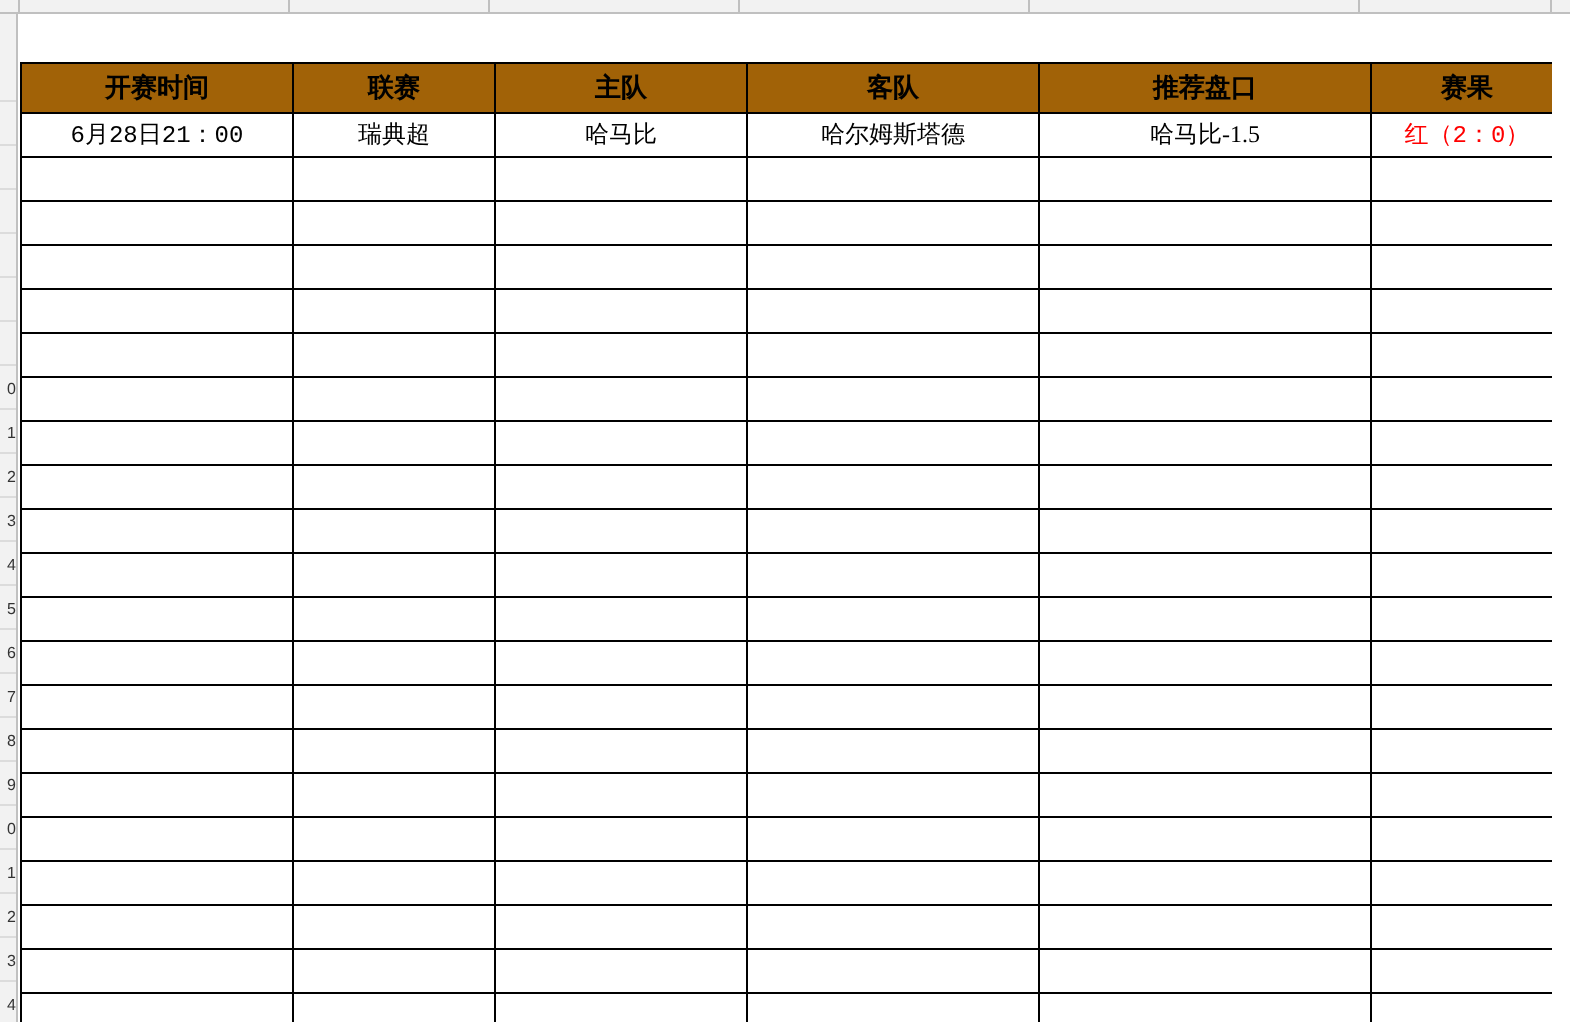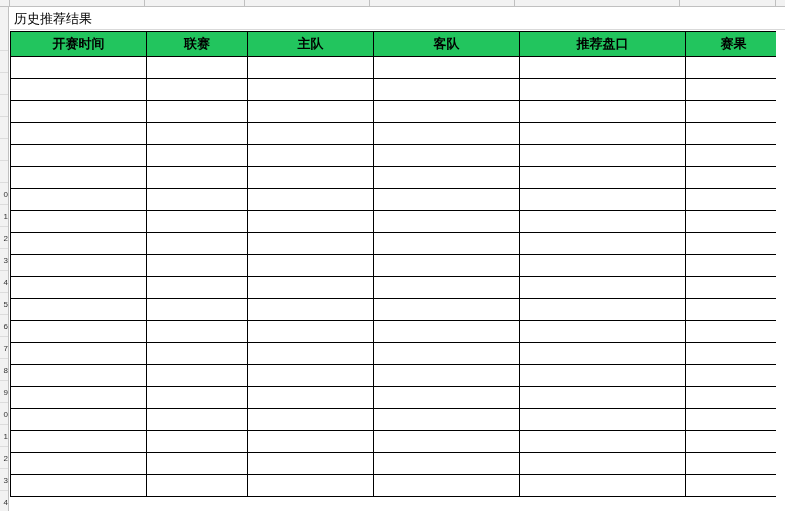--- a/index.html
+++ b/index.html
@@ -104,21 +104,21 @@
     height: 21px;
     padding: 0;
     text-align: center;
     vertical-align: middle;
     font-weight: normal;
     font-size: 12px;
     overflow: hidden;
     white-space: nowrap;
   }
   table.grid thead th {
-    background: #22c55e;
+    background: #a16207;
     font-weight: bold;
     font-size: 13px;
     height: 24px;
   }
   .c0 { width: 135px; }
   .c1 { width: 100px; }
   .c2 { width: 125px; }
   .c3 { width: 145px; }
   .c4 { width: 165px; font-family: Liberation Serif, serif; }
   .c5 { width: 95px; font-family: Liberation Mono, monospace; }
@@ -171,36 +171,41 @@
     <div class="rnum" style="top: 375px;">9</div>
     <div class="rnum" style="top: 397px;">0</div>
     <div class="rnum" style="top: 419px;">1</div>
     <div class="rnum" style="top: 441px;">2</div>
     <div class="rnum" style="top: 463px;">3</div>
     <div class="rnum" style="top: 485px;">4</div>
   </div>
 
 <div class="sheet">
 
-  <div class="title-row">
-    <div class="title-text">历史推荐结果</div>
-  </div>
 
   <table class="grid">
     <thead>
       <tr>
         <th class="c0">开赛时间</th>
         <th class="c1">联赛</th>
         <th class="c2">主队</th>
         <th class="c3">客队</th>
         <th class="c4">推荐盘口</th>
         <th class="c5">赛果</th>
       </tr>
     </thead>
     <tbody id="tbody">
+      <tr>
+        <td class="c0 val-date">6月28日21：00</td>
+        <td class="c1">瑞典超</td>
+        <td class="c2">哈马比</td>
+        <td class="c3">哈尔姆斯塔德</td>
+        <td class="c4">哈马比-1.5</td>
+        <td class="c5 res-red">红（2：0）</td>
+      </tr>
     <tr>
           <td class="c0">&nbsp;</td>
           <td class="c1">&nbsp;</td>
           <td class="c2">&nbsp;</td>
           <td class="c3">&nbsp;</td>
           <td class="c4">&nbsp;</td>
           <td class="c5">&nbsp;</td>
         </tr>
         <tr>
           <td class="c0">&nbsp;</td>

